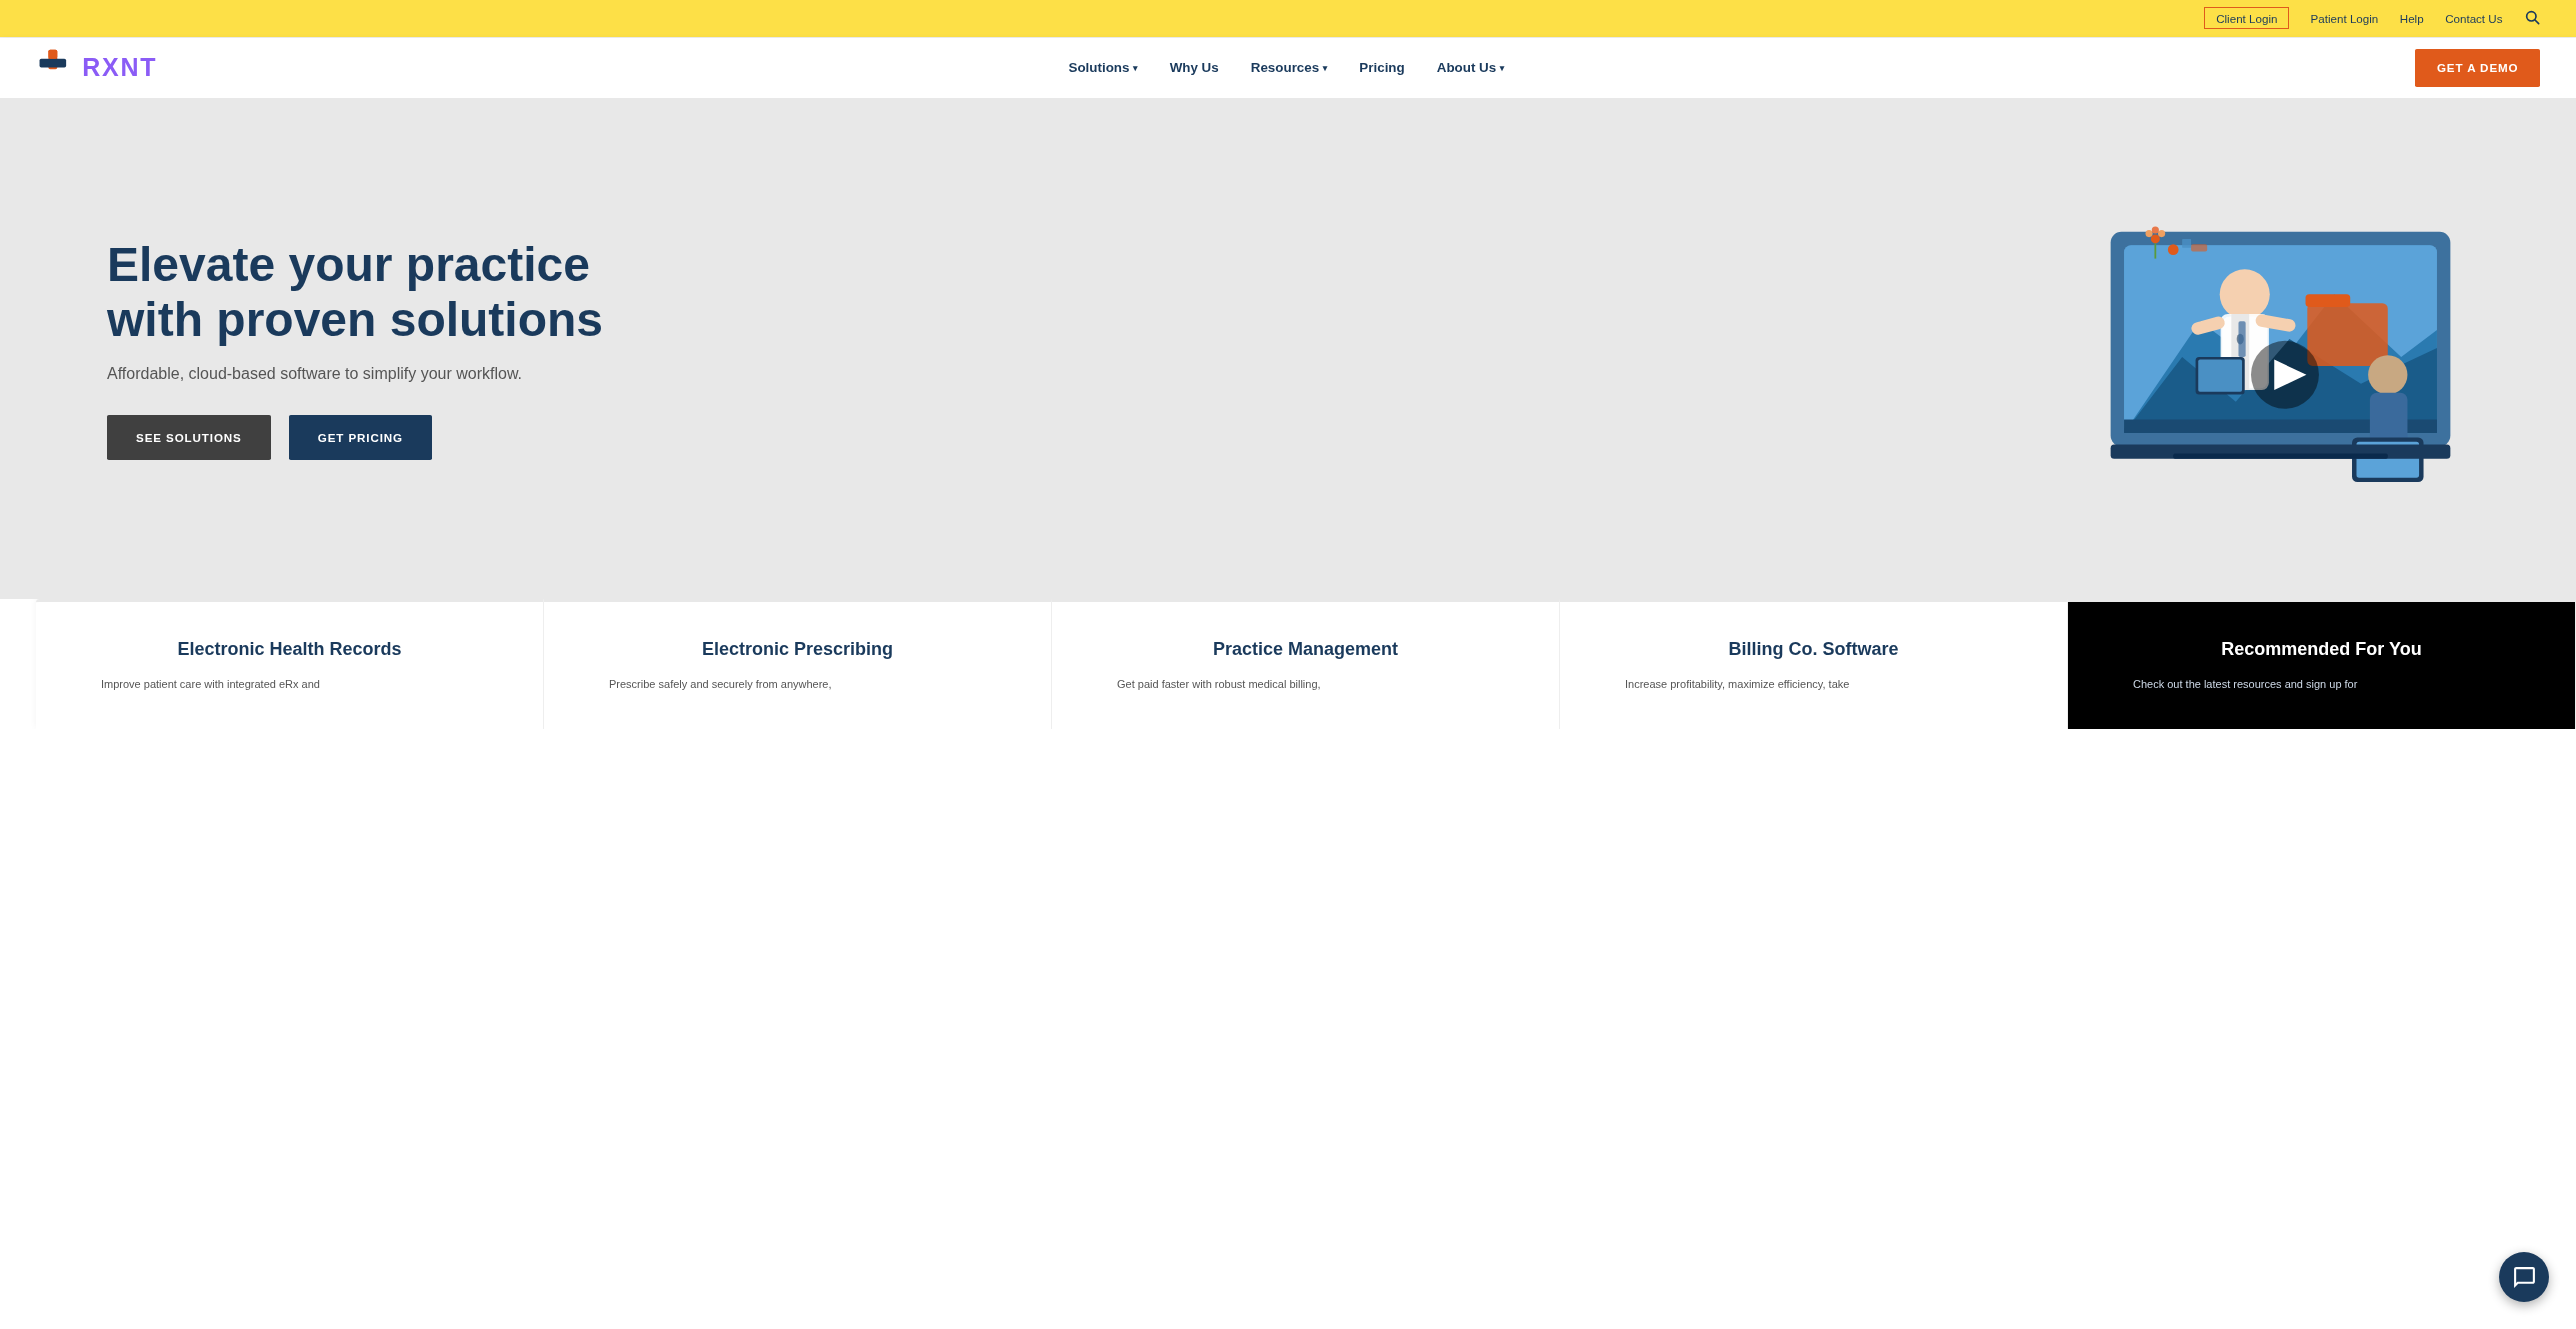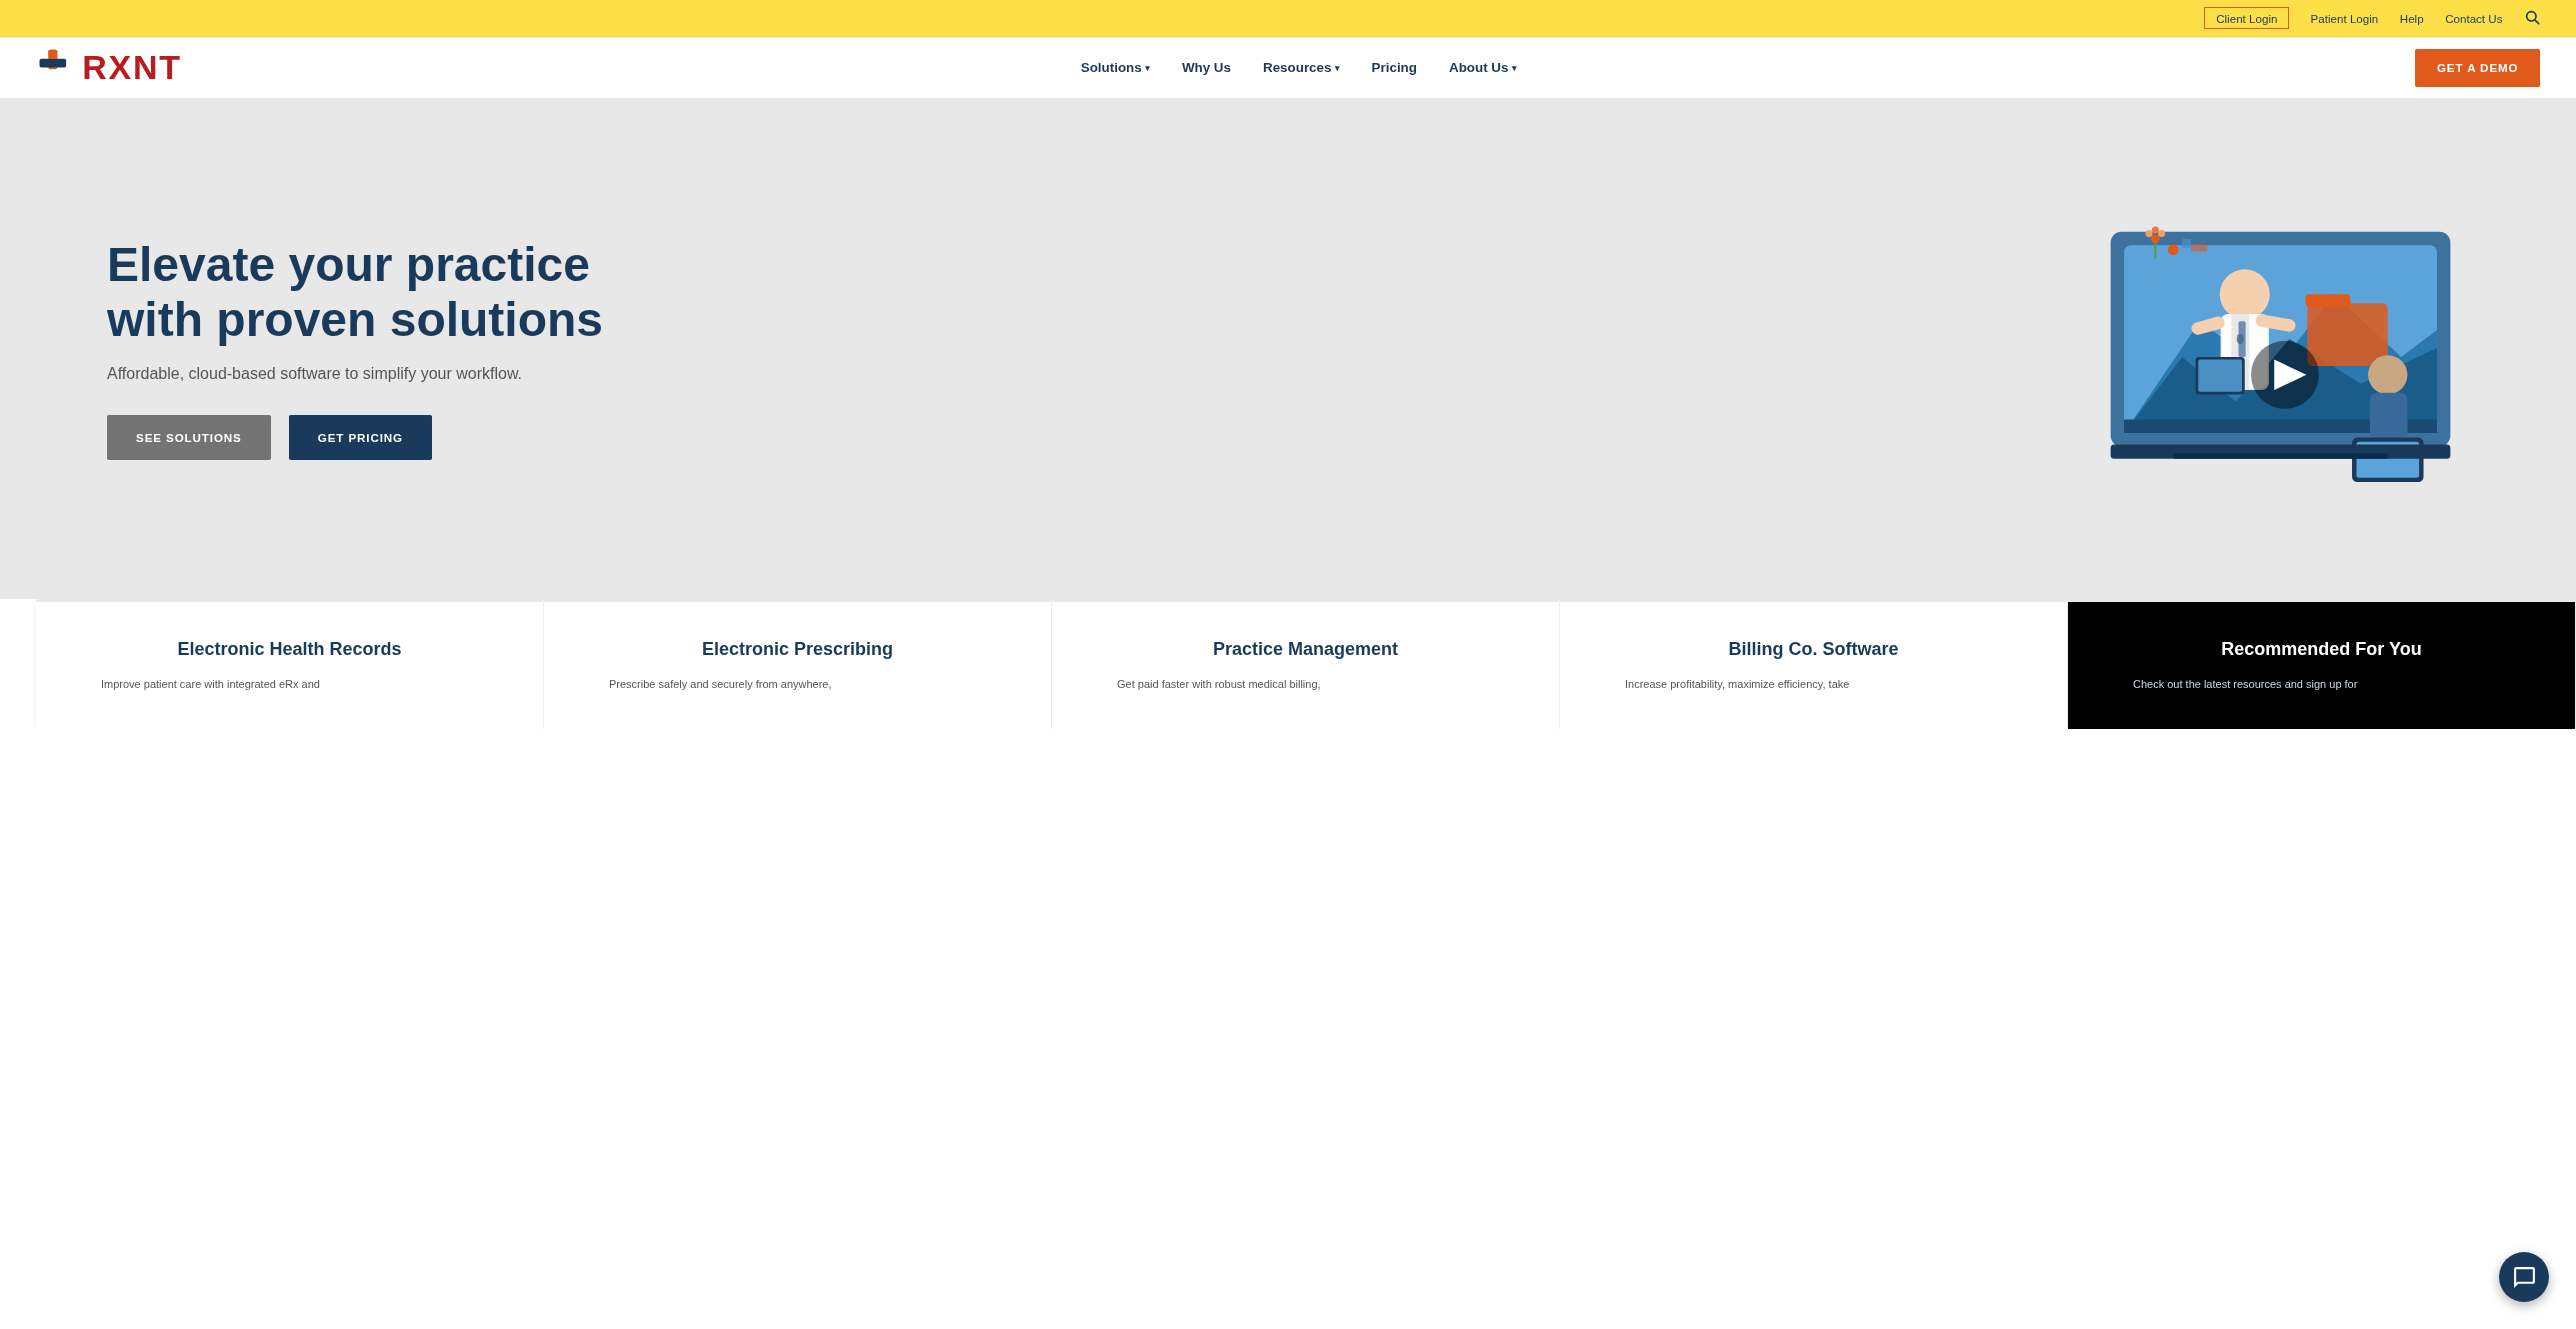--- a/index.html
+++ b/index.html
@@ -48,23 +48,23 @@
       display: flex;
       align-items: center;
       gap: 7.2px;
       text-decoration: none;
     }
     .logo-icon {
       width: 39px;
       height: 39px;
     }
     .logo-text {
-      font-size: 34px;
+      font-size: 25px;
       font-weight: 800;
-      color: #b91c1c;
+      color: #8b5cf6;
       letter-spacing: 1.8px;
     }
     .nav-links {
       display: flex;
       align-items: center;
       gap: 32px;
       list-style: none;
     }
     .nav-links li a {
       font-size: 13.4px;
@@ -114,21 +114,21 @@
     .hero-subtitle {
       font-size: 16px;
       color: #555;
       margin-bottom: 32px;
     }
     .hero-buttons {
       display: flex;
       gap: 18px;
     }
     .btn-orange {
-      background: #737373;
+      background: #404040;
       color: #fff;
       border: none;
       padding: 16px 29px;
       font-size: 11.6px;
       font-weight: 800;
       letter-spacing: 0.9px;
       cursor: pointer;
       text-transform: uppercase;
       border-radius: 1.8px;
     }

